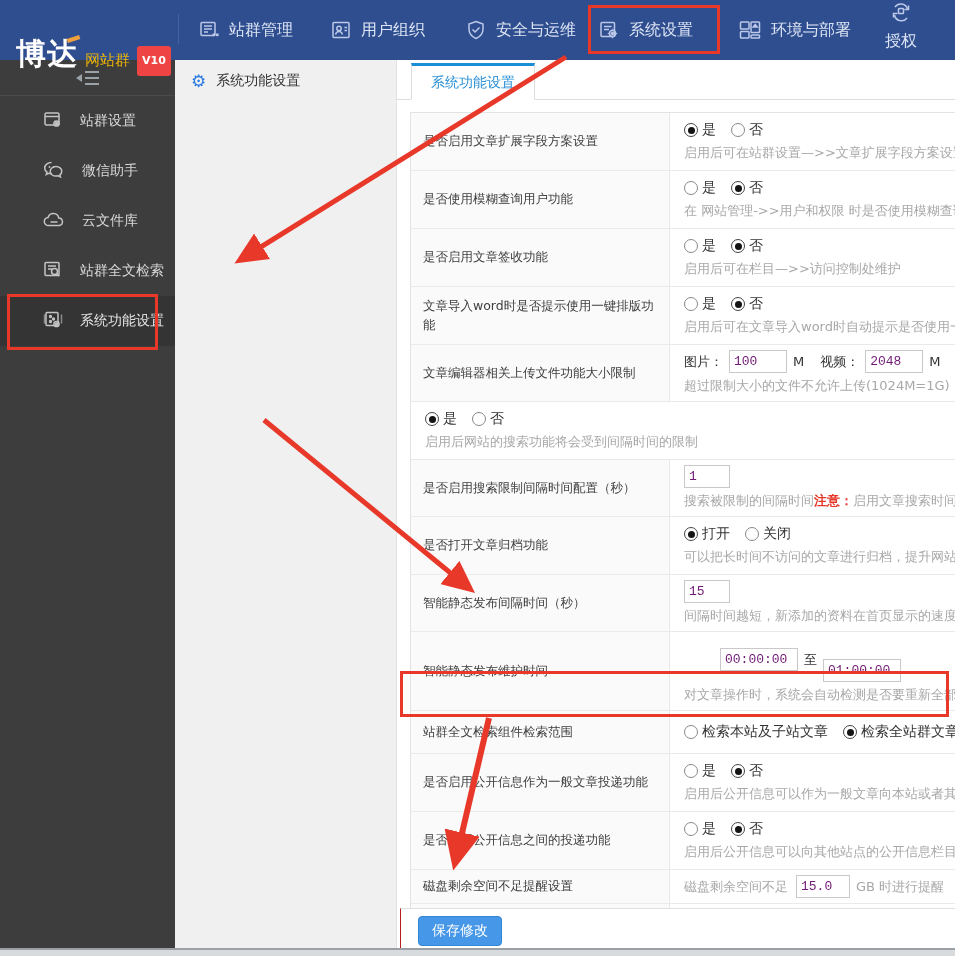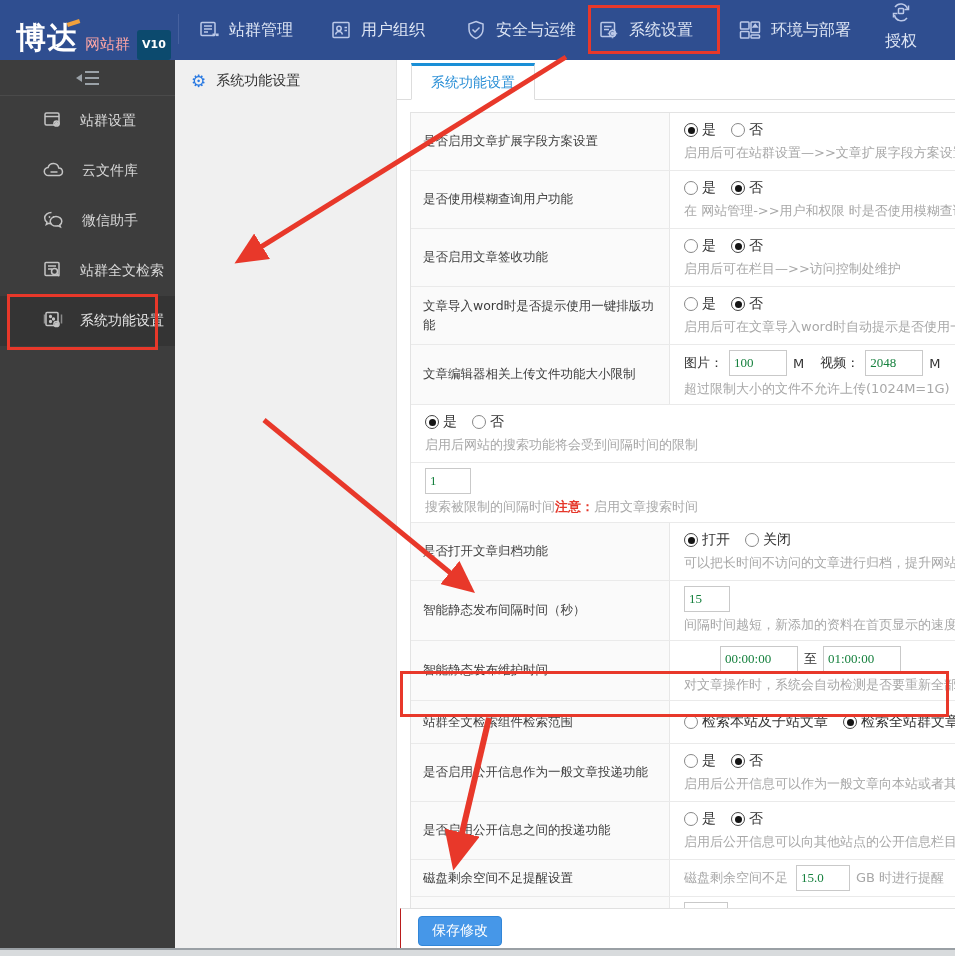--- a/index.html
+++ b/index.html
@@ -1,25 +1,25 @@
 <!DOCTYPE html>
 <html><head>
 <meta charset="utf-8">
 <style>
   *{margin:0;padding:0;box-sizing:border-box}
   html,body{width:955px;height:956px;overflow:hidden;background:#fff;
     font-family:"DejaVu Sans",sans-serif;position:relative}
 
   
   .topnav{position:absolute;left:0;top:0;width:955px;height:60px;background:#2f4e90;z-index:5}
-  .logo{position:absolute;left:16px;top:0;height:76px;display:flex;align-items:center}
+  .logo{position:absolute;left:16px;top:16px;height:76px;display:flex;align-items:center}
   .brand{font-size:30px;font-weight:bold;color:#fff;letter-spacing:1px;position:relative;line-height:1}
   .brand-accent{position:absolute;right:-2px;top:-2px;width:13px;height:4px;background:#f0a03c;transform:rotate(-18deg)}
-  .product{font-size:15px;color:#fca5a5;margin-left:7px;margin-top:12px}
-  .badge{background:#0c4a6e;color:#fff;font-size:11px;font-weight:bold;border-radius:3px;
+  .product{font-size:15px;color:#eab308;margin-left:7px;margin-top:12px}
+  .badge{background:#ef4444;color:#fff;font-size:11px;font-weight:bold;border-radius:3px;
     padding:8px 5px;margin-left:7px;margin-top:14px;line-height:14px}
   .nav-sep{position:absolute;left:178px;top:14px;height:30px;width:1px;background:#46619f}
   .nav-item{position:absolute;top:0;height:60px;display:flex;align-items:center;gap:9px;
     color:#dde5f4;font-size:16px;cursor:pointer;white-space:nowrap}
   .nav-item svg{display:block;flex:none}
 
   
   .sidebar{position:absolute;left:0;top:60px;width:175px;height:888px;background:#3d3d3d;z-index:4}
   .collapse-strip{height:36px;display:flex;align-items:center;justify-content:center;
     border-bottom:1px solid #4a4a4a;cursor:pointer}
@@ -52,22 +52,22 @@
   .row.single .cell-value{padding-top:11px;padding-bottom:11px}
   .row.slim .cell-value{padding-top:5px;padding-bottom:5px}
   .vline{display:flex;align-items:center;min-height:20px;white-space:nowrap}
   .vline + .vline{margin-top:3px}
   .radio{width:14px;height:14px;border-radius:50%;border:1px solid #888;margin-right:4px;
     position:relative;background:#fff;flex:none;cursor:pointer}
   .radio.on{border-color:#444}
   .radio.on::after{content:"";position:absolute;left:3px;top:3px;width:7px;height:7px;
     border-radius:50%;background:#141414}
   .radio-label{font-size:14px;color:#333;margin-right:15px}
-  .tin{height:23px;border:1px solid #c9c9c9;font-size:13px;padding:12px 4px;color:#15803d;
-    margin-right:6px;font-family:Liberation Serif, serif;flex:none}
+  .tin{height:23px;border:1px solid #c9c9c9;font-size:13px;padding:4px 4px;color:#701a75;
+    margin-right:6px;font-family:Liberation Mono, monospace;flex:none}
   .tx-dark{font-size:13px;color:#333;margin-right:6px}
   .tx-gray{font-size:13px;color:#a8a8a8}
   .tx-red{font-size:13px;color:#e5372a;font-weight:bold}
 
   .save-bar{position:absolute;left:400px;top:908px;width:555px;height:52px;background:#fff;
     border-top:1px solid #e0e0e0;border-left:1px solid #b91c1c;z-index:20}
   .save-btn{margin:7px 0 0 17px;background:#4697e8;border:1px solid #3186d8;color:#fff;
     font-size:14px;padding:5px 13px;border-radius:4px;cursor:pointer;font-family:inherit}
 
   .bottom-strip{position:absolute;left:0;top:948px;width:955px;height:8px;background:#d8dbdd;
@@ -188,36 +188,36 @@
               <path d="M3 7.5h14"></path>
               <circle cx="14.5" cy="14.5" r="2.6"></circle>
               <circle cx="14.5" cy="14.5" r="0.9" fill="#c4c4c4"></circle>
             </g>
           </svg></span>
         <span>站群设置</span>
       </div>
       <div class="side-item">
         <span><svg width="24" height="22" viewBox="0 0 24 22">
             <g fill="none" stroke="#c4c4c4" stroke-width="1.5">
-              <path d="M6.5 16.5a4 4 0 0 1-.4-8A5.5 5.5 0 0 1 16.8 9a3.8 3.8 0 0 1 .7 7.5z"></path>
-              <path d="M8.5 13h7"></path>
-            </g>
-          </svg></span>
-        <span>云文件库</span>
-      </div>
-      <div class="side-item">
-        <span><svg width="24" height="22" viewBox="0 0 24 22">
-            <g fill="none" stroke="#c4c4c4" stroke-width="1.5">
               <path d="M9.5 3.5c-3.8 0-6.8 2.5-6.8 5.5 0 1.7.9 3.2 2.3 4.2l-.7 2.3 2.6-1.3c.8.2 1.7.4 2.6.4"></path>
               <path d="M14 7.5c3.2 0 5.8 2.1 5.8 4.7 0 1.5-.8 2.8-2 3.7l.6 2-2.2-1.1c-.7.2-1.4.3-2.2.3-3.2 0-5.8-2.1-5.8-4.7S10.8 7.5 14 7.5z"></path>
             </g>
             <circle cx="7.5" cy="8" r="0.9" fill="#c4c4c4"></circle>
             <circle cx="11.5" cy="8" r="0.9" fill="#c4c4c4"></circle>
           </svg></span>
         <span>微信助手</span>
+      </div>
+      <div class="side-item">
+        <span><svg width="24" height="22" viewBox="0 0 24 22">
+            <g fill="none" stroke="#c4c4c4" stroke-width="1.5">
+              <path d="M6.5 16.5a4 4 0 0 1-.4-8A5.5 5.5 0 0 1 16.8 9a3.8 3.8 0 0 1 .7 7.5z"></path>
+              <path d="M8.5 13h7"></path>
+            </g>
+          </svg></span>
+        <span>云文件库</span>
       </div>
       <div class="side-item">
         <span><svg width="22" height="22" viewBox="0 0 22 22">
             <g fill="none" stroke="#c4c4c4" stroke-width="1.5">
               <rect x="3" y="3.5" width="14" height="13" rx="1"></rect>
               <path d="M6 7h8M6 10h4"></path>
               <circle cx="12.5" cy="12.5" r="3"></circle>
               <path d="M14.8 14.8l2.5 2.5"></path>
             </g>
           </svg></span>
@@ -331,20 +331,21 @@
             <span class="radio-label">是</span>
             <span class="radio"></span>
             <span class="radio-label">否</span>
           </div>
           <div class="vline">
             <span class="tx-gray">启用后网站的搜索功能将会受到间隔时间的限制</span>
           </div>
         </div>
       </div>
       <div class="row in2">
+        <div class="cell-label">是否启用搜索限制间隔时间配置（秒）</div>
         <div class="cell-value">
           <div class="vline">
             <input class="tin" value="1" style="width: 46px;">
           </div>
           <div class="vline">
             <span class="tx-gray">搜索被限制的间隔时间 </span>
             <span class="tx-red">注意：</span>
             <span class="tx-gray">启用文章搜索时间</span>
           </div>
         </div>
@@ -373,21 +374,21 @@
             <span class="tx-gray">间隔时间越短，新添加的资料在首页显示的速度</span>
           </div>
         </div>
       </div>
       <div class="row in2">
         <div class="cell-label">智能静态发布维护时间</div>
         <div class="cell-value">
           <div class="vline">
             <input class="tin" value="00:00:00" style="width: 78px; margin-left: 36px;">
             <span class="tx-dark">至</span>
-            <input class="tin" value="01:00:00" style="width: 78px;">
+            <input class="tin" value="01:00:00" style="width: 78px; margin-top: 22px;">
           </div>
           <div class="vline">
             <span class="tx-gray">对文章操作时，系统会自动检测是否要重新全部</span>
           </div>
         </div>
       </div>
       <div class="row single">
         <div class="cell-label">站群全文检索组件检索范围</div>
         <div class="cell-value">
           <div class="vline">

